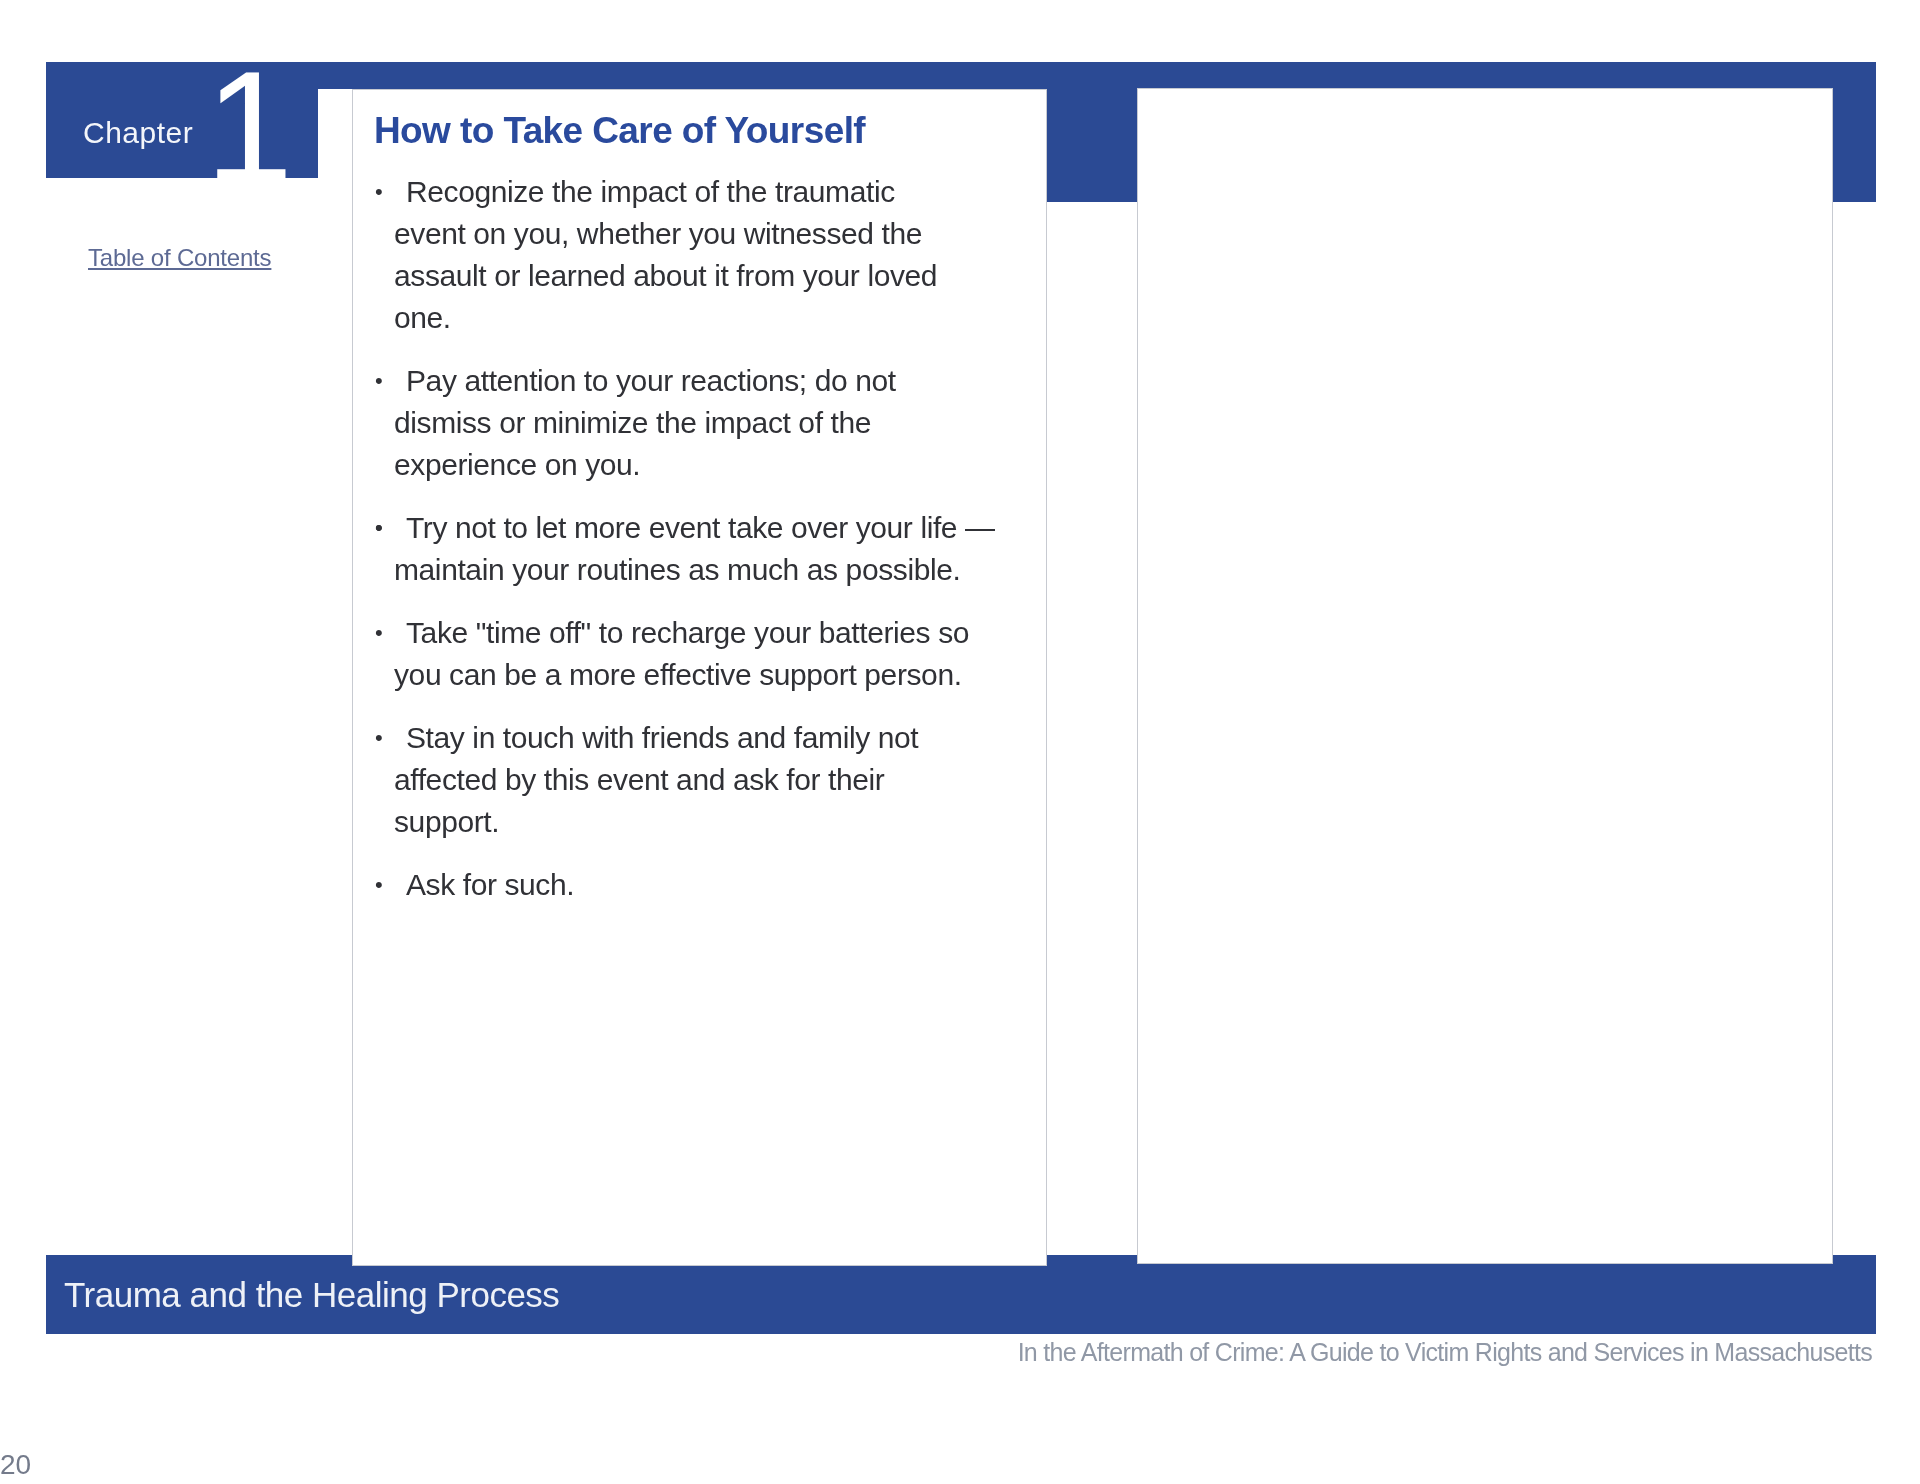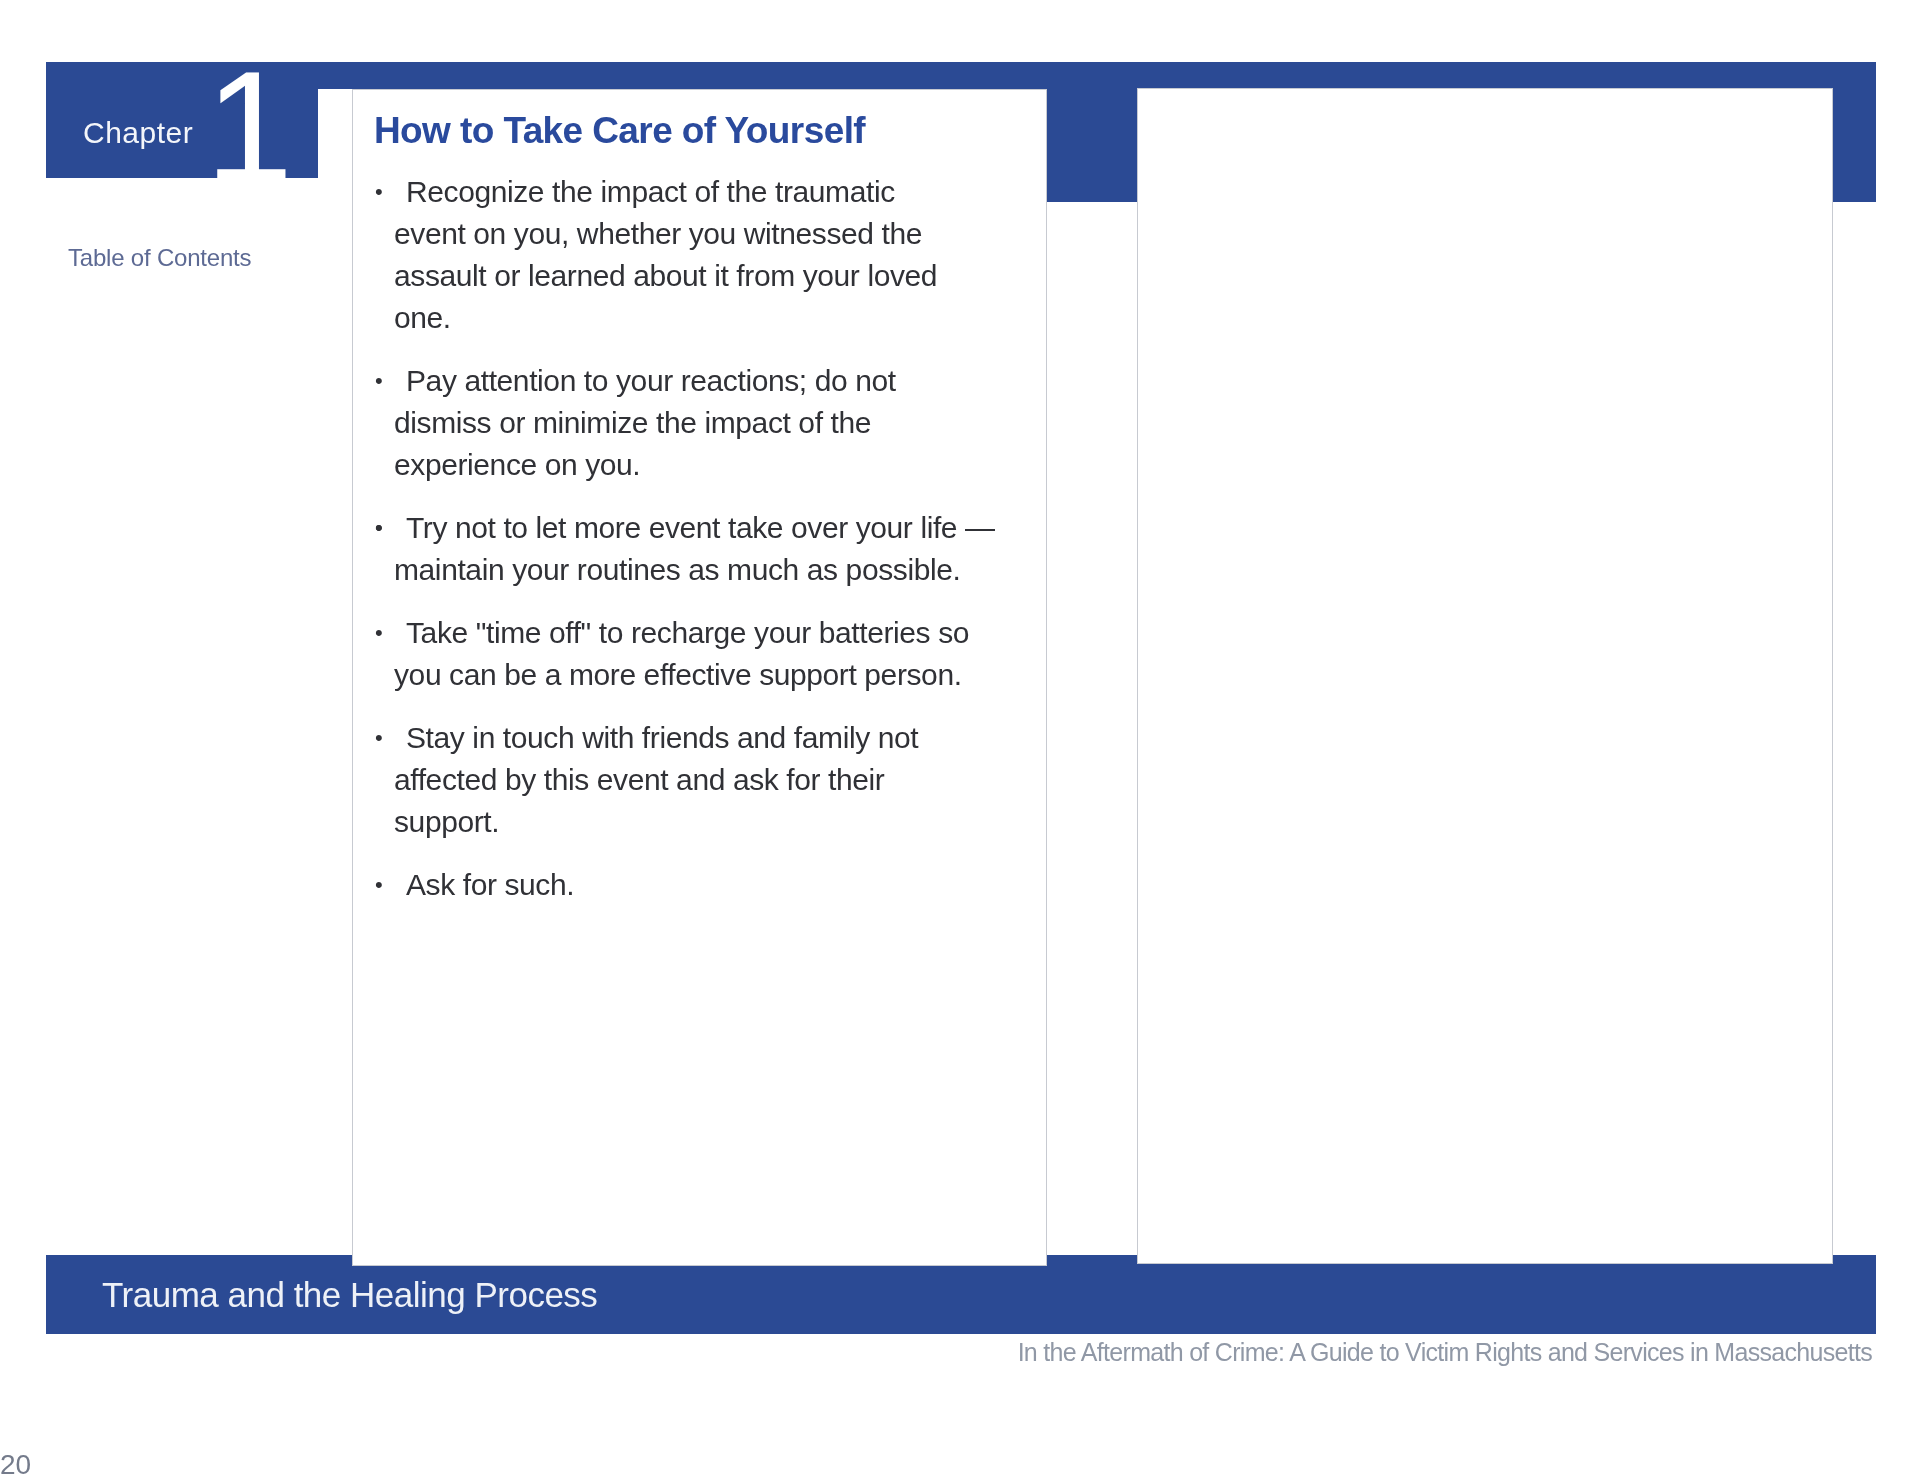--- a/index.html
+++ b/index.html
@@ -19,35 +19,35 @@
   
   .top-bar{position:absolute;left:46px;top:62px;width:1830px;height:27px;background:var(--band-blue);z-index:1;}
   .chapter-tab{position:absolute;left:46px;top:62px;width:272px;height:116px;background:var(--band-blue);z-index:1;}
   .divider-strip{position:absolute;left:1047px;top:62px;width:90px;height:140px;background:var(--band-blue);z-index:1;}
   .right-endcap{position:absolute;left:1833px;top:62px;width:43px;height:140px;background:var(--band-blue);z-index:1;}
   .footer-band{position:absolute;left:46px;top:1255px;width:1830px;height:79px;background:var(--band-blue);z-index:1;display:flex;align-items:center;}
 
   .chapter-label{position:absolute;left:37px;top:56px;font-size:30px;line-height:30px;font-weight:400;color:#f4f6fa;letter-spacing:.5px;}
   .chapter-number{position:absolute;top:-15px;right:25px;font-size:158px;line-height:1;font-weight:400;color:#ffffff;}
 
-  .toc-link{position:absolute;left:68px;top:244px;font-size:24px;line-height:28px;color:var(--toc-link);letter-spacing:-.2px;cursor:pointer;z-index:3;}
+  .toc-link{position:absolute;left:88px;top:244px;font-size:24px;line-height:28px;color:var(--toc-link);letter-spacing:-.2px;cursor:pointer;z-index:3;text-decoration:underline;}
 
   
   .card{position:absolute;background:#ffffff;border:1px solid var(--card-border);box-sizing:border-box;z-index:2;}
   .card-left{left:352px;top:89px;width:695px;height:1177px;padding:18px 8px 8px 21px;}
   .card-right{left:1137px;top:88px;width:696px;height:1176px;}
 
   .card-title{margin:0 0 17px 0;font-size:37px;line-height:1.25;font-weight:700;color:var(--heading-blue);letter-spacing:-.6px;}
 
   .bullet-list{list-style:none;margin:0;padding:0;}
   .bullet-list li{position:relative;padding-left:20px;margin:0 0 21px 0;font-size:30px;line-height:42px;color:var(--body-text);letter-spacing:-.4px;}
   .bullet-dot{position:absolute;left:1px;top:0;font-size:22px;line-height:42px;color:var(--body-text);}
   .bullet-text{white-space:pre-line;margin-left:12px;}
 
-  .footer-band-title{padding-left:56px;font-size:35px;font-weight:400;color:var(--footer-text);letter-spacing:-.5px;}
+  .footer-band-title{padding-left:18px;font-size:35px;font-weight:400;color:var(--footer-text);letter-spacing:-.5px;}
 
   .footer-caption{position:absolute;left:0;top:1337px;width:1832px;text-align:right;font-size:25px;line-height:30px;color:var(--caption-gray);letter-spacing:-.7px;z-index:3;margin-left:40px;}
   .page-number{position:absolute;left:0;top:1449px;width:1832px;text-align:left;font-size:28px;line-height:32px;color:var(--page-number-gray);z-index:3;}
 </style>
 </head>
 <body>
 
 <div class="page">
 
   <div class="top-bar"></div>

